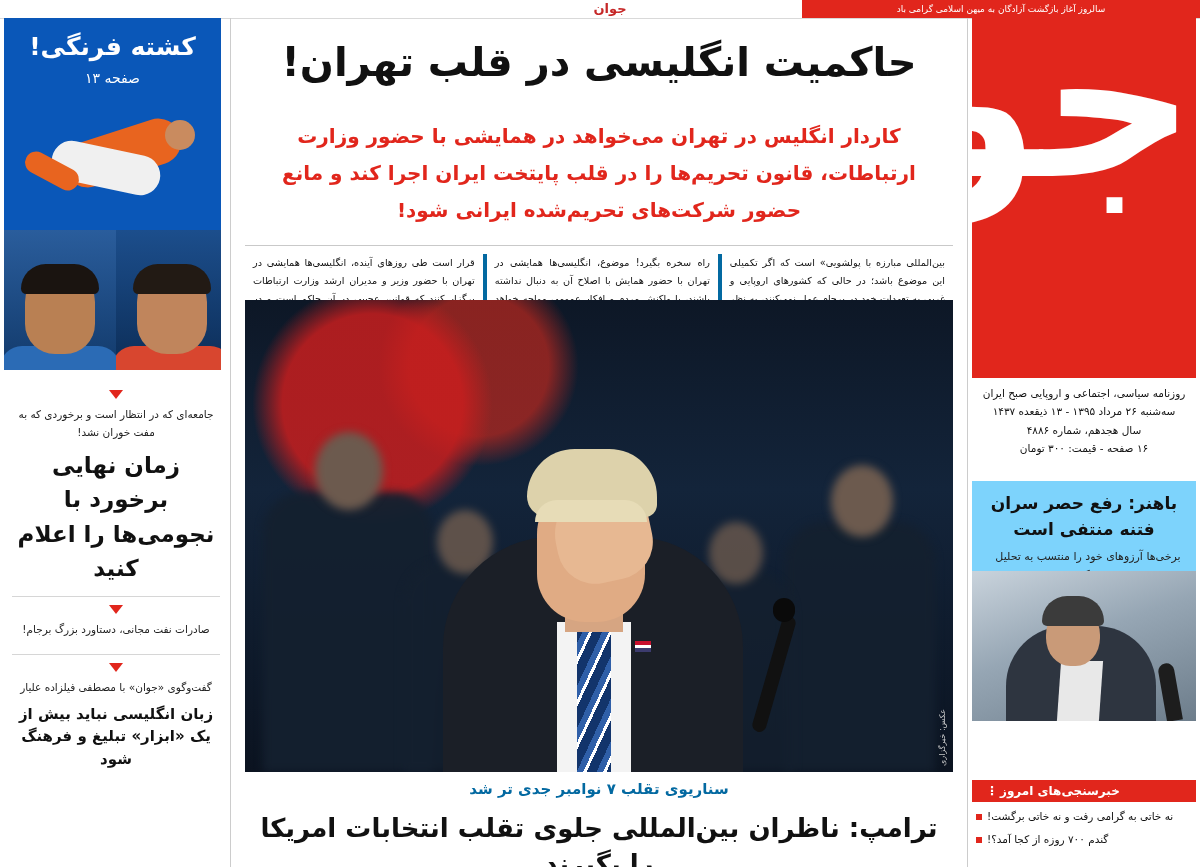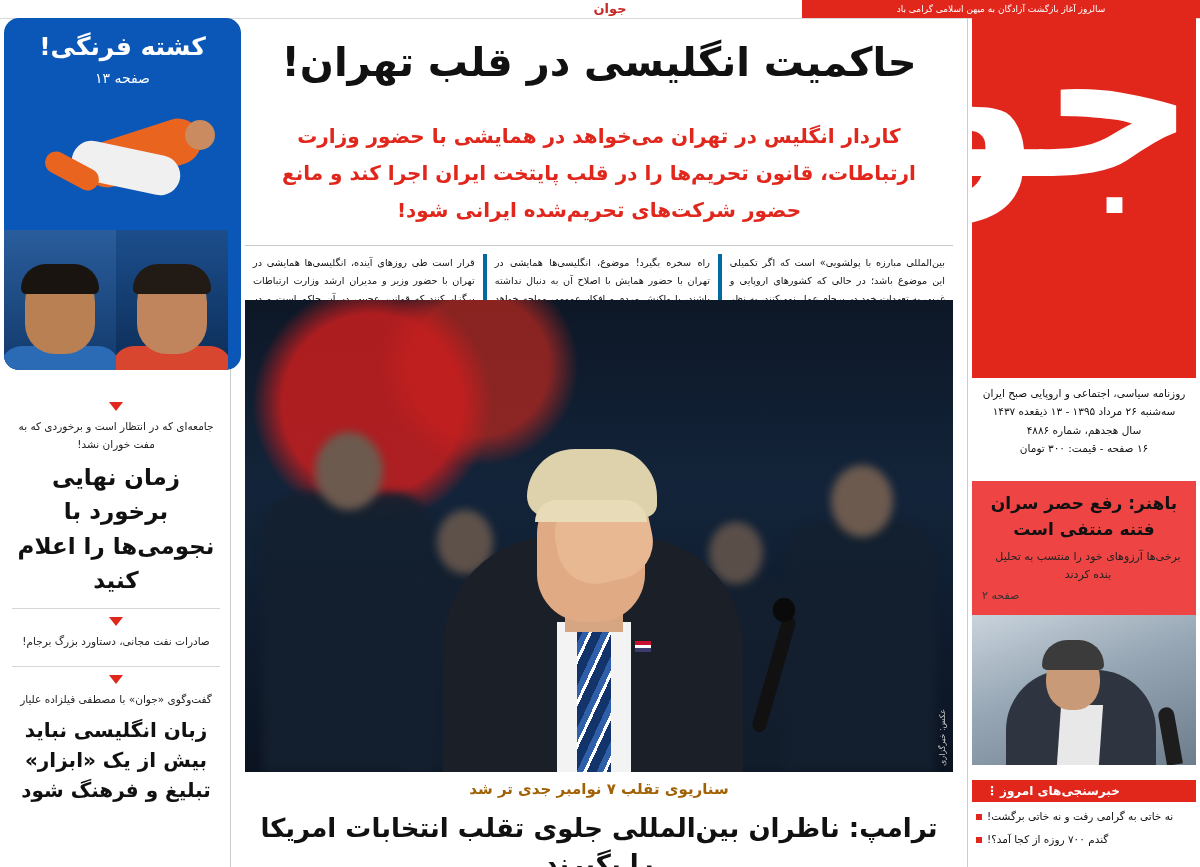--- a/index.html
+++ b/index.html
@@ -43,22 +43,22 @@
     font-family:"DejaVu Sans","Liberation Sans",sans-serif;
     font-size:215px;font-weight:bold;line-height:1;
     white-space:nowrap;
   }
   .mast-meta{
     position:absolute;top:366px;right:4px;width:224px;
     text-align:center;font-size:10.5px;line-height:1.75;color:#111;
   }
 
   .yellow-box{
-    position:absolute;top:463px;right:4px;width:224px;height:284px;
-    background:#ef4444;overflow:hidden;
+    position:absolute;top:463px;right:4px;width:224px;height:240px;
+    background:#7dd3fc;overflow:hidden;
   }
   .yellow-box h2{
     margin:0;padding:10px 8px 0 8px;text-align:center;
     font-size:17px;line-height:1.5;color:#111;font-weight:bold;
   }
   .yellow-box .sub{
     margin:0;padding:6px 10px 0 18px;text-align:center;
     font-size:11px;line-height:1.6;color:#222;
   }
   .yellow-box .pageno{
@@ -196,31 +196,31 @@
     position:absolute;bottom:120px;right:92px;width:16px;height:11px;
     background:linear-gradient(180deg,#c8102e 0 4px,#fff 4px 7px,#3c3b6e 7px 11px);
   }
   .photo-credit{
     position:absolute;bottom:6px;right:6px;color:#cfcfcf;font-size:8px;
     writing-mode:vertical-rl;transform:rotate(180deg);
   }
 
   .photo-caption{
     position:absolute;top:762px;right:14px;width:708px;text-align:center;
-    color:#a16207;font-size:15px;font-weight:bold;
+    color:#0369a1;font-size:15px;font-weight:bold;
   }
   .bottom-head{
     position:absolute;top:792px;right:14px;width:708px;text-align:center;
     color:#111;font-size:26px;font-weight:bold;line-height:1.4;
   }
 
   
   .blue-box{
-    position:absolute;top:0;left:4px;width:237px;height:352px;
-    background:#0a57b8;overflow:hidden;border-radius:15px;
+    position:absolute;top:0;left:4px;width:217px;height:352px;
+    background:#0a57b8;overflow:hidden;
   }
   .blue-box h2{
     margin:0;padding:12px 8px 0 8px;text-align:center;color:#fff;
     font-size:25px;font-weight:bold;line-height:1.35;
   }
   .blue-box .pg{
     margin:0;padding:6px 8px 0 8px;text-align:center;color:#fff;font-size:14px;
   }
   .wrestler{
     position:absolute;top:72px;left:0;right:0;height:140px;
@@ -256,33 +256,33 @@
     width:78px;height:30px;background:#221a14;border-radius:38px 38px 8px 8px;
   }
   .ph.b .face2{background:#b98053;}
   .ph.b .hair2{background:#1a1410;}
   .ph .shoulder{
     position:absolute;bottom:0;left:50%;transform:translateX(-50%);
     width:120px;height:24px;background:#d8462f;border-radius:22px 22px 0 0;
   }
   .ph.b .shoulder{background:#2b6bb5;}
 
-  .left-news{position:absolute;top:376px;left:4px;width:224px;}
+  .left-news{position:absolute;top:364px;left:4px;width:224px;}
   .nitem{padding:8px 6px 10px 6px;}
   .nitem .tri{
     width:0;height:0;border-left:7px solid transparent;border-right:7px solid transparent;
     border-top:9px solid #e1261c;margin:0 auto 6px auto;
   }
   .nitem .kicker{
     font-size:10.5px;color:#222;line-height:1.75;text-align:center;margin:0 0 6px 0;
   }
   .nitem .title{
     font-size:23px;font-weight:bold;color:#111;line-height:1.5;text-align:center;margin:0;
   }
-  .nitem .title.sm{font-size:20px;}
+  .nitem .title.sm{font-size:15px;}
   .hr-l{border-top:1px solid #d6d6d6;margin:0 8px;}
 </style>
 </head>
 <body>
 
 <div class="page">
 
   <div class="topstrip">
     <div class="red-band">سالروز آغاز بازگشت آزادگان به میهن اسلامی گرامی باد</div>
     <div class="center-logo">جوان</div>

